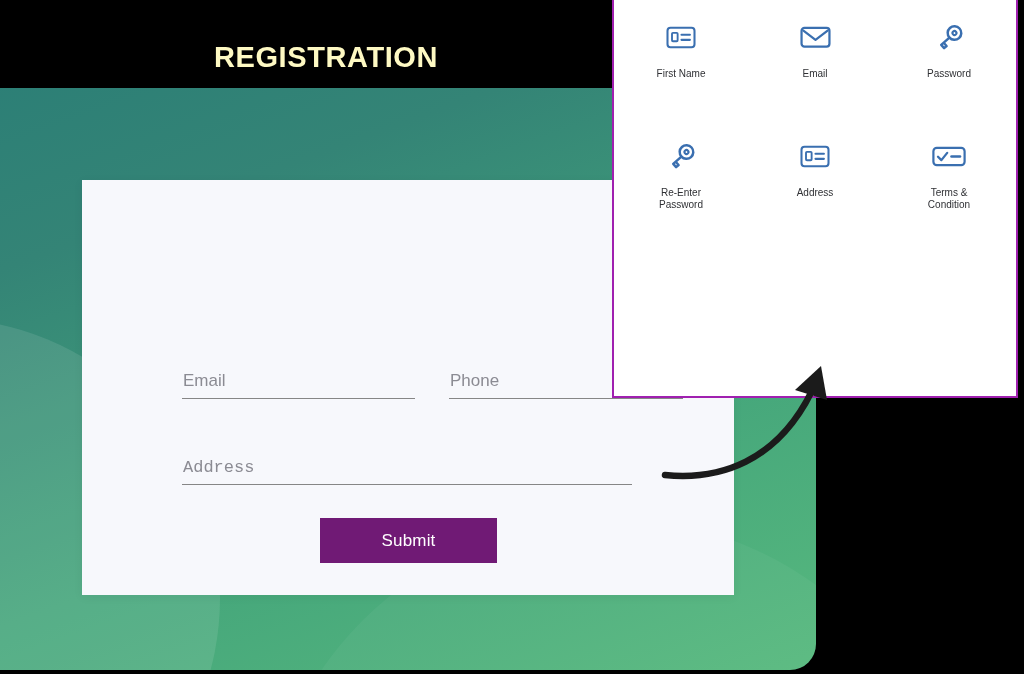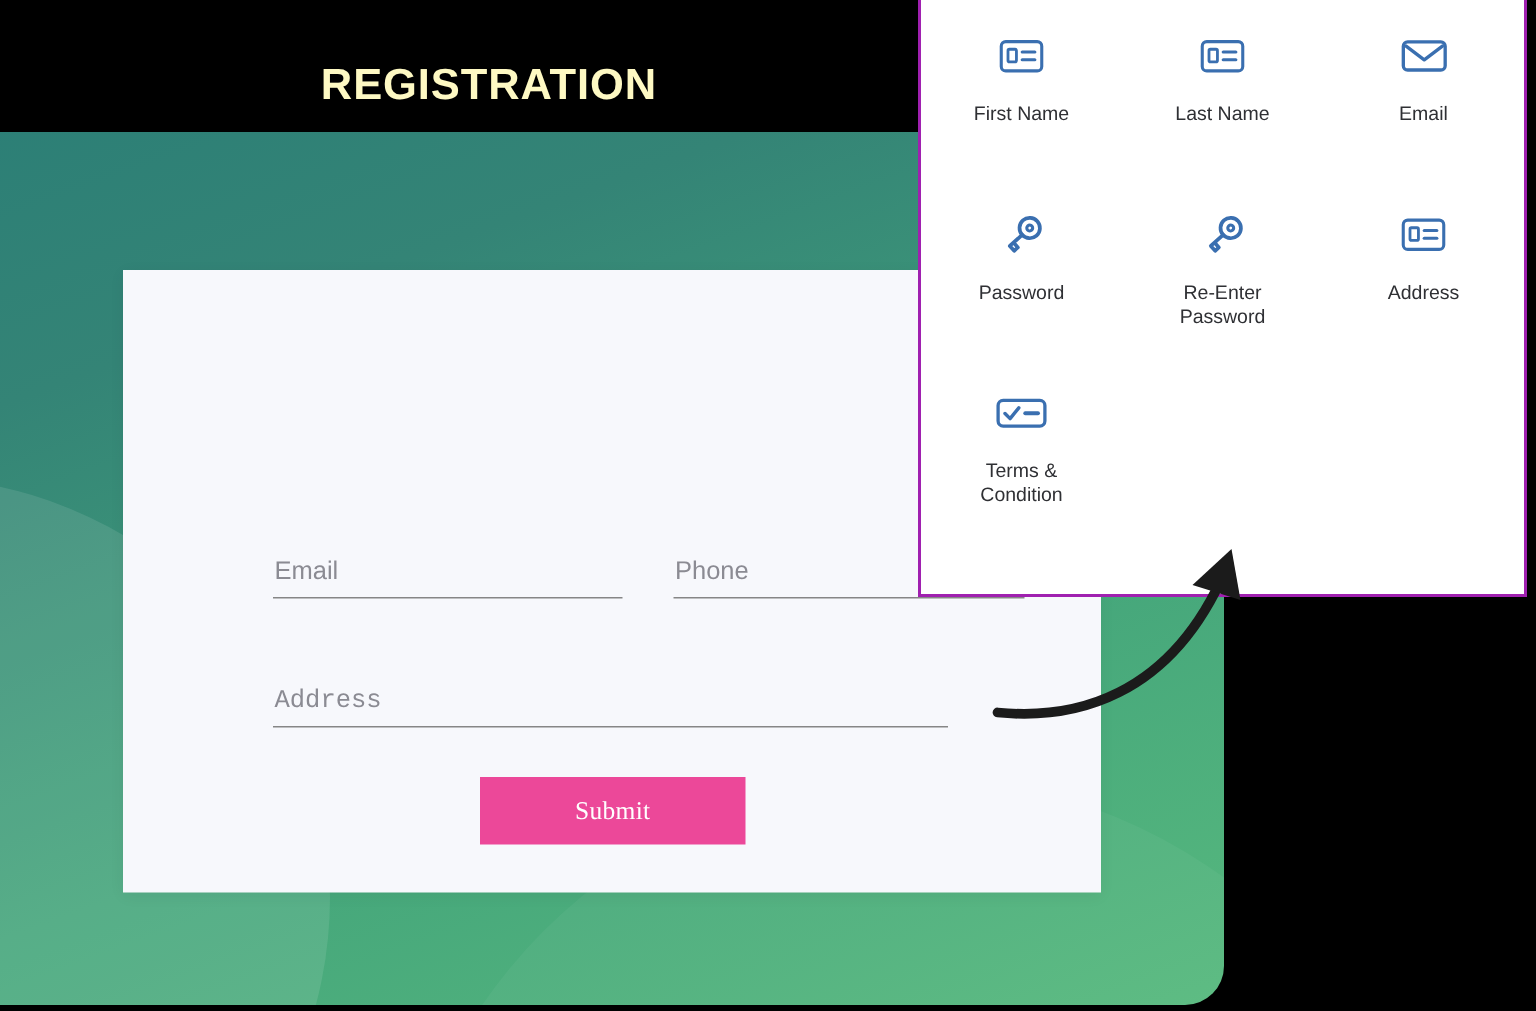--- a/index.html
+++ b/index.html
@@ -94,25 +94,25 @@
   .f-email    { left: 182px; top: 366px; width: 233px; height: 32px; }
   .f-phone    { left: 432px; top: 366px; width: 234px; height: 32px; margin-left: 17px; }
   .f-address  { left: 182px; top: 452px; width: 450px; height: 32px; font-family: Liberation Mono, monospace; }
 
   .submit-btn {
     position: absolute;
     left: 320px;
     top: 518px;
     width: 177px;
     height: 45px;
-    background: #ec4899;
+    background: #701a75;
     color: #ffffff;
     border: none;
     font-size: 17px;
-    font-family: Liberation Serif, serif;
+    font-family: Liberation Sans, sans-serif;
     letter-spacing: 0.2px;
     cursor: pointer;
     padding: 0;
   }
 
   
   .legend-panel {
     position: absolute;
     left: 612px;
     top: -4px;
@@ -140,21 +140,21 @@
     padding-top: 14px;
   }
   .legend-cell .ic {
     height: 34px;
     display: flex;
     align-items: center;
     justify-content: center;
   }
   .legend-cell .clabel {
     margin-top: 14px;
-    font-size: 13px;
+    font-size: 10px;
     color: #2f3034;
     text-align: center;
     line-height: 1.22;
     max-width: 105px;
   }
 
   
   .arrow-svg {
     position: absolute;
     left: 655px;
@@ -195,28 +195,20 @@
 
   <div class="legend-panel">
     <div class="legend-grid" id="legend-grid">
         <div class="legend-cell">
           <span class="ic">
             <svg width="30" height="23">
               <use href="#sym-id-card-icon"></use>
             </svg>
           </span>
           <span class="clabel">First Name</span>
-        </div>
-        <div class="legend-cell">
-          <span class="ic">
-            <svg width="30" height="23">
-              <use href="#sym-id-card-icon"></use>
-            </svg>
-          </span>
-          <span class="clabel">Last Name</span>
         </div>
         <div class="legend-cell">
           <span class="ic">
             <svg width="31" height="24">
               <use href="#sym-envelope-icon"></use>
             </svg>
           </span>
           <span class="clabel">Email</span>
         </div>
         <div class="legend-cell">

